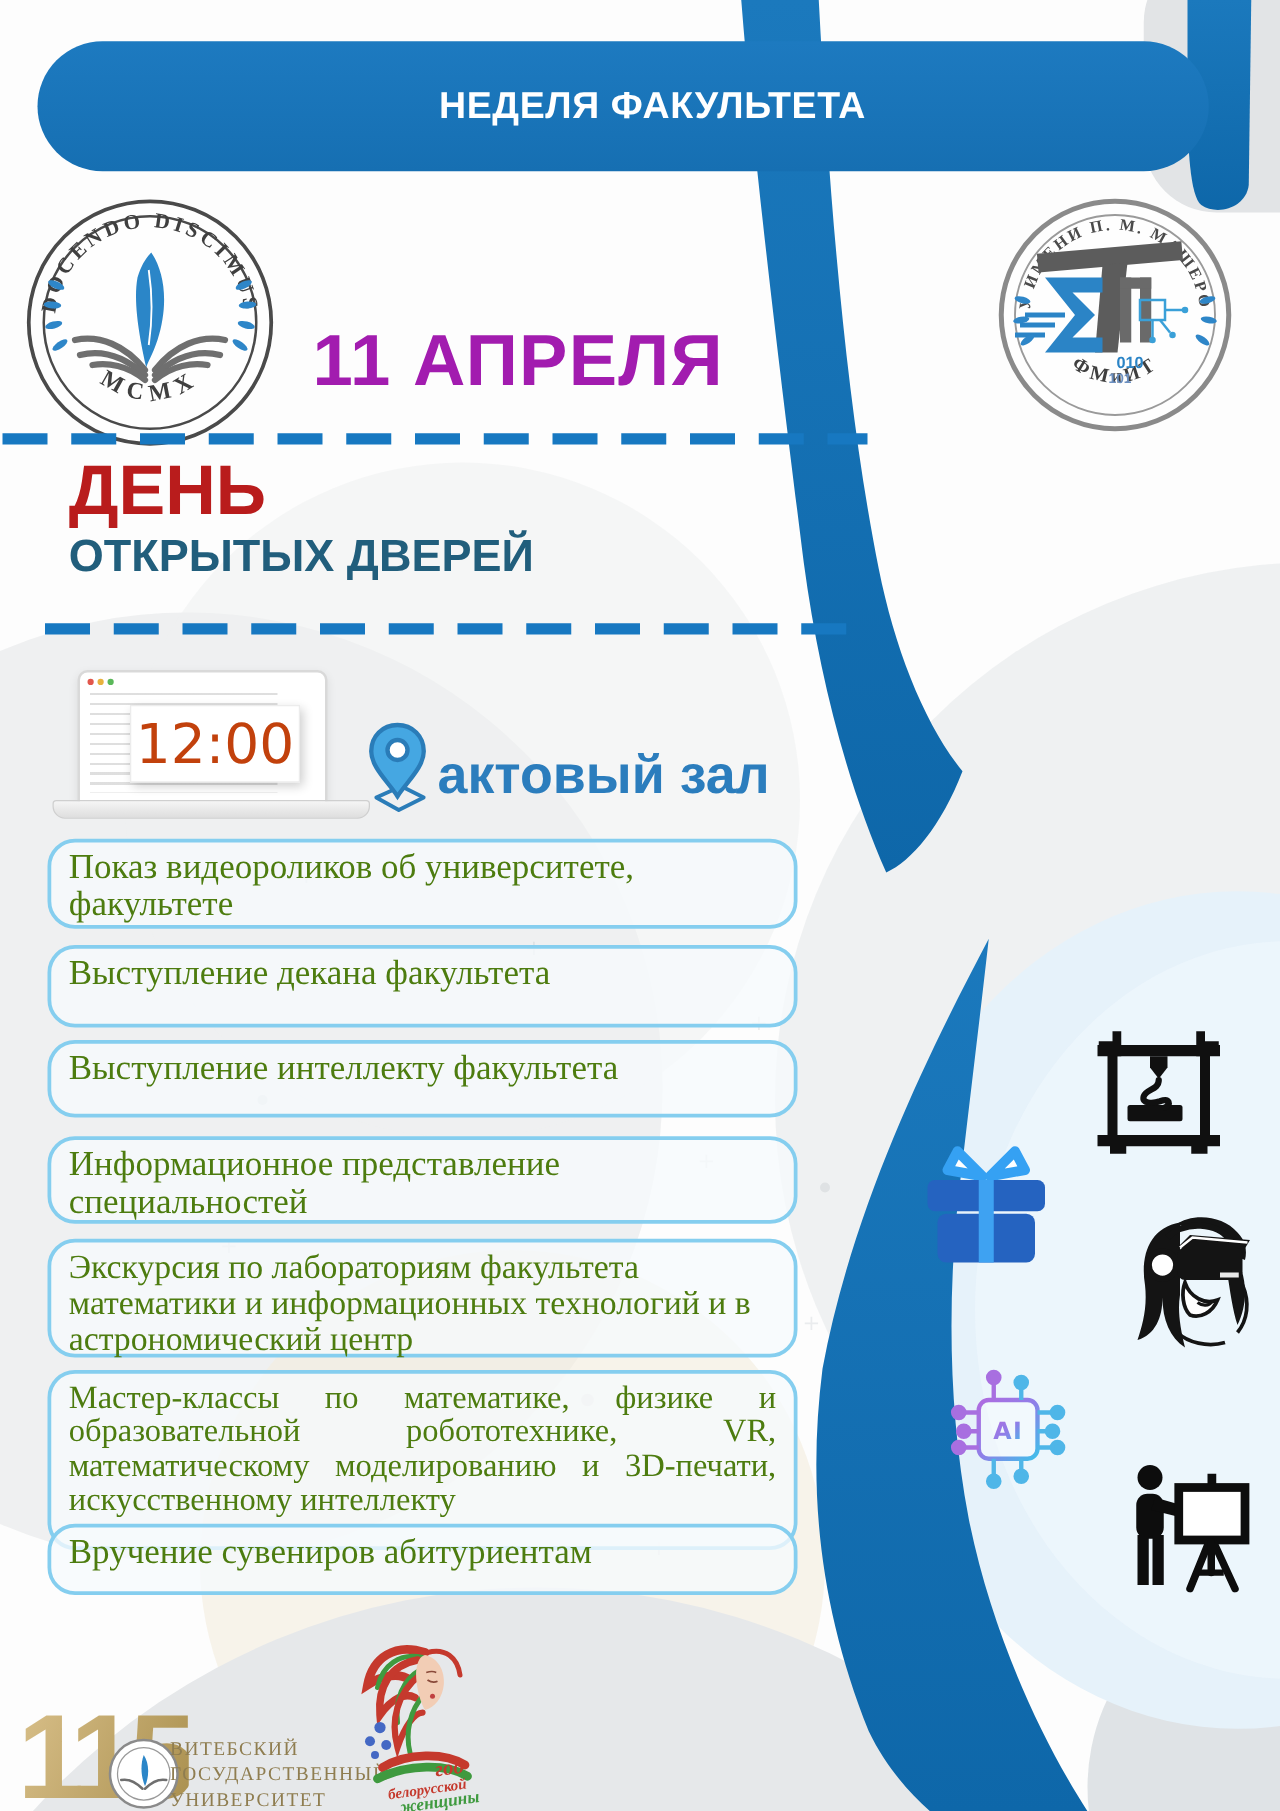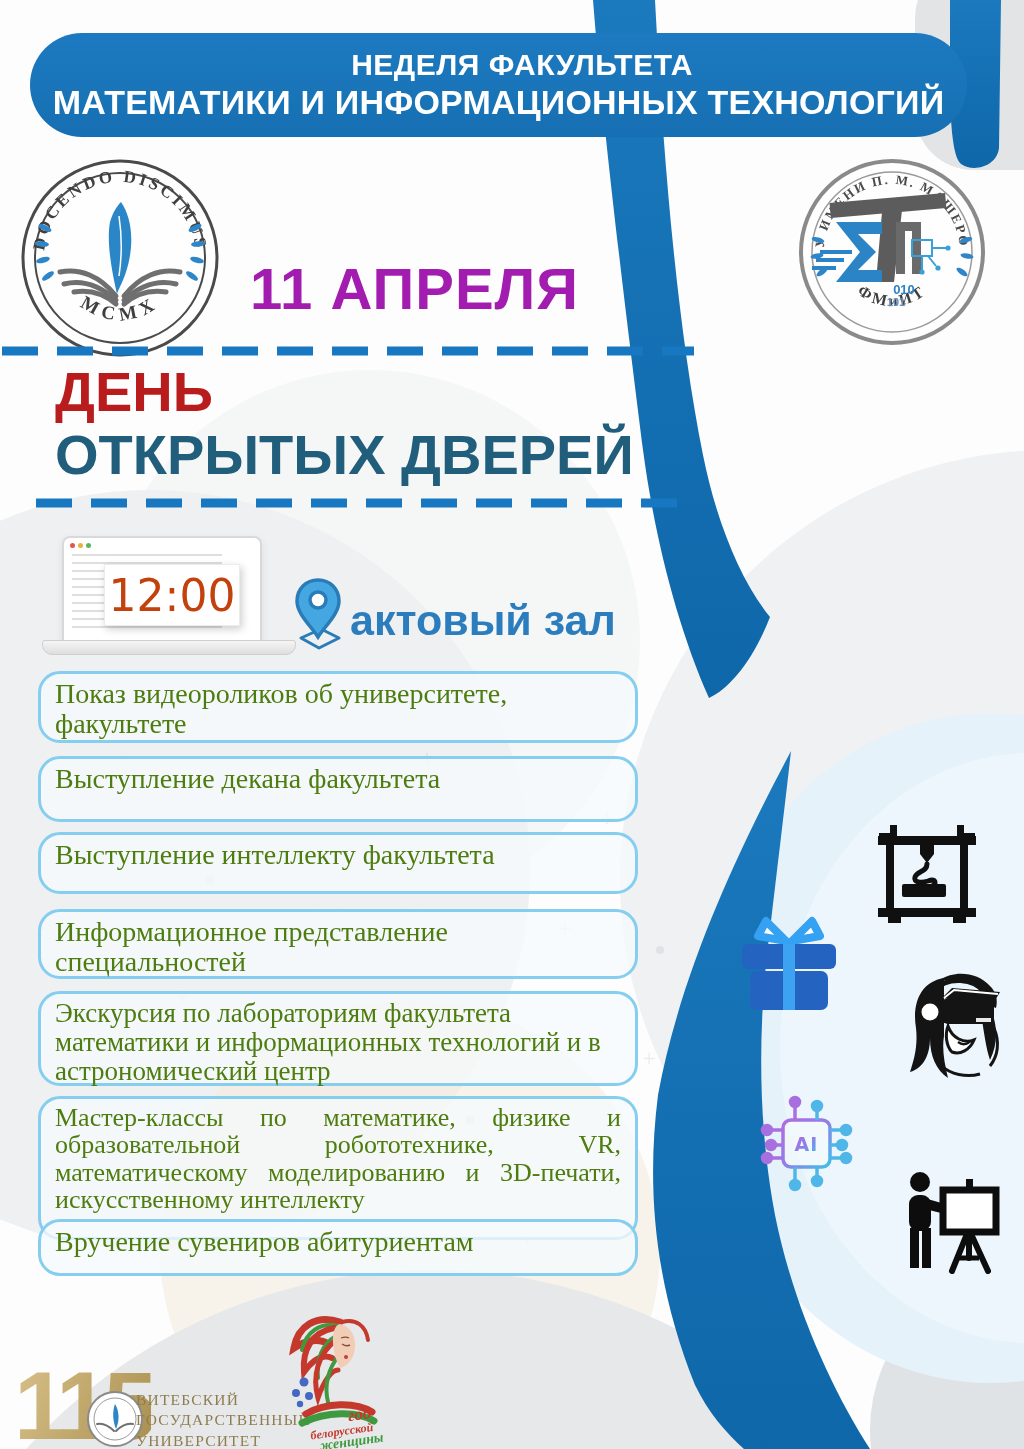--- a/index.html
+++ b/index.html
@@ -17,21 +17,21 @@
           background:linear-gradient(180deg,#1d7ac0,#166fb2);z-index:3;
           display:flex;flex-direction:column;justify-content:center;align-items:center;
           color:#fff;text-align:center;}
   .banner .l1{font-size:30px;font-weight:700;letter-spacing:.5px;line-height:1.15;margin-left:47px;}
   .banner .l2{font-size:34px;font-weight:700;letter-spacing:.2px;line-height:1.15;}
 
   
   .date{left:250px;top:260px;font-size:58px;font-weight:800;color:#a21caf;
         letter-spacing:1px;line-height:1;z-index:3;}
   .title1{left:55px;top:364px;font-size:56px;font-weight:800;color:#b91c1c;line-height:1;z-index:3;}
-  .title2{left:55px;top:427px;font-size:56px;font-weight:800;color:#215e7c;line-height:1;z-index:3;}
+  .title2{left:55px;top:427px;font-size:36px;font-weight:800;color:#215e7c;line-height:1;z-index:3;}
 
   
   .laptop{left:42px;top:528px;width:252px;height:130px;z-index:3;}
   .lap-screen{position:absolute;left:20px;top:8px;width:196px;height:104px;background:#fff;
               border:2px solid #d9d9d9;border-radius:8px 8px 3px 3px;box-shadow:0 3px 8px rgba(0,0,0,.08);}
   .lap-dot{position:absolute;top:5px;width:5px;height:5px;border-radius:50%;}
   .lap-lines{position:absolute;left:8px;top:16px;width:150px;height:80px;opacity:.85;
              background:repeating-linear-gradient(to bottom,#d9d9d9 0 2px,transparent 2px 8px);}
   .time-card{position:absolute;left:40px;top:26px;width:134px;height:60px;background:#fff;
              border:1px solid #ececec;box-shadow:2px 3px 8px rgba(0,0,0,.2);
@@ -125,21 +125,20 @@
       C952,157 950,118 950,78 Z"></path>
 
     <path fill="url(#rg)" d="M791,751 C744,840 682,965 658,1095
       C646,1190 655,1285 695,1385 C708,1412 726,1433 744,1449
       L870,1449 C832,1390 793,1305 775,1215
       C757,1120 758,1020 770,930 C777,870 785,805 791,751 Z"></path>
   </svg>
 
   <div class="abs banner">
     <div class="l1">НЕДЕЛЯ ФАКУЛЬТЕТА</div>
-    <div class="l2">МАТЕМАТИКИ И ИНФОРМАЦИОННЫХ ТЕХНОЛОГИЙ</div>
   </div>
 
   <svg class="abs" style="left:18px;top:156px;z-index:3" width="204" height="204" viewBox="0 0 204 204">
     <circle cx="102" cy="102" r="97" fill="#ffffff" fill-opacity="0.55" stroke="#4a4a4a" stroke-width="3"></circle>
     <circle cx="102" cy="102" r="85" fill="none" stroke="#4a4a4a" stroke-width="2"></circle>
     <defs>
       <path id="tp1" d="M 26,102 A 76,76 0 1 1 178,102"></path>
       <path id="tp2" d="M 40,102 A 62,62 0 0 0 164,102"></path>
     </defs>
     <text font-family="Liberation Serif,serif" font-size="17" font-weight="bold" fill="#3f3f3f" letter-spacing="3">

